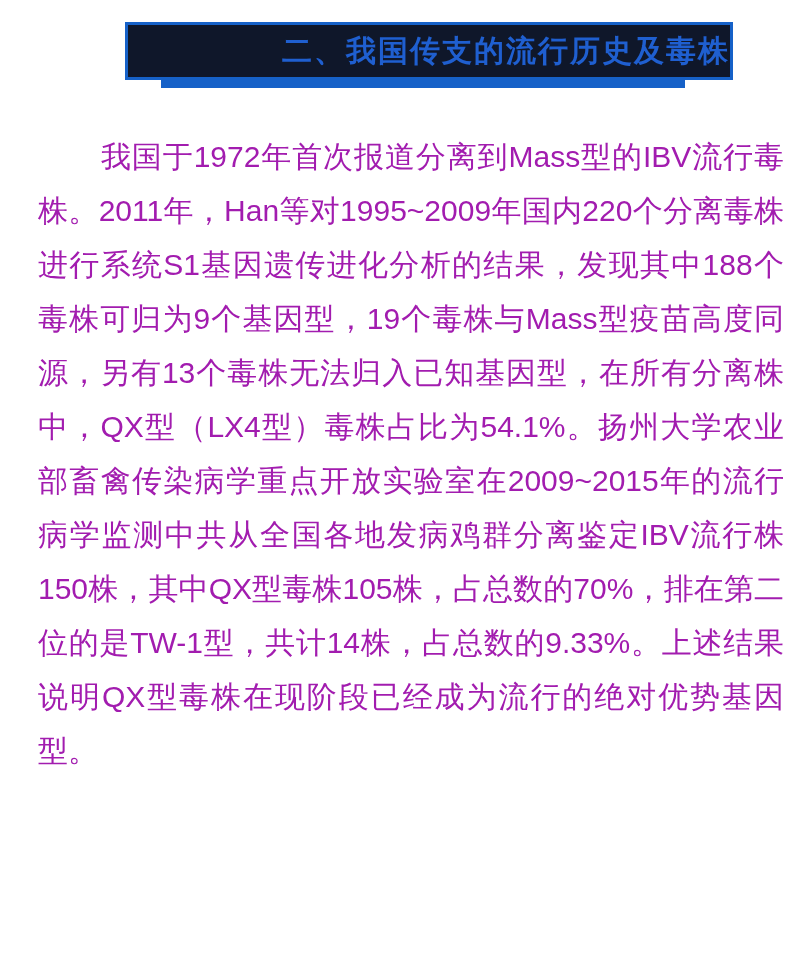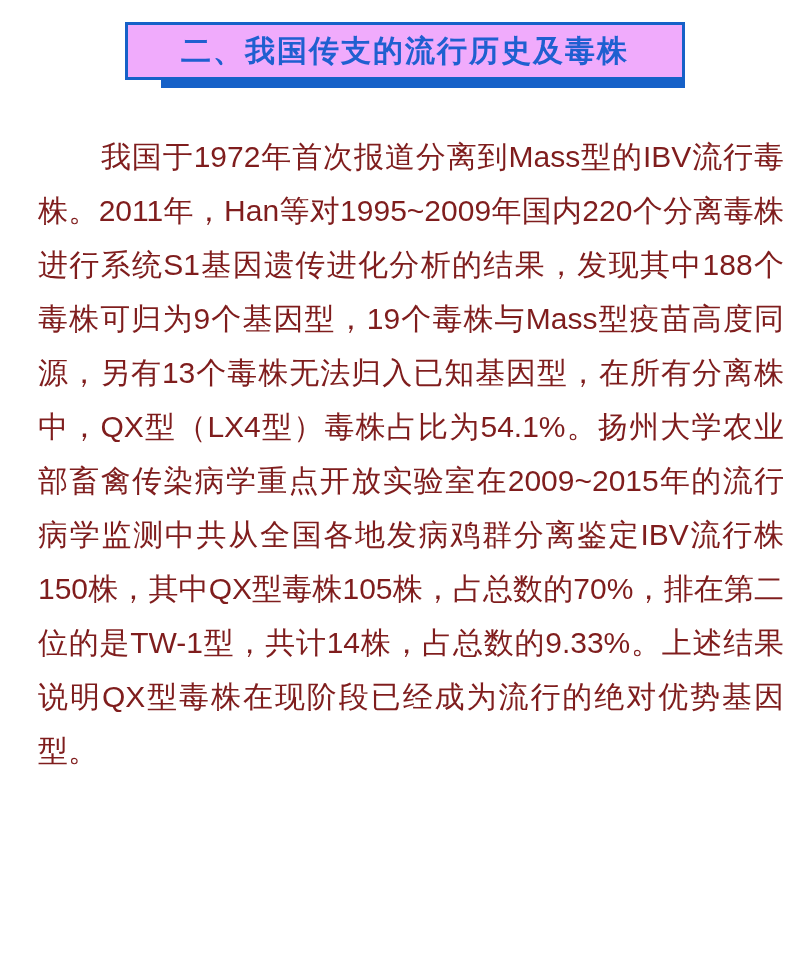--- a/index.html
+++ b/index.html
@@ -22,28 +22,28 @@
   .title-block {
     position: relative;
     margin: 22px auto 0 auto;
     width: 560px;
     height: 82px;
   }
   .title-box {
     position: absolute;
     left: 0;
     top: 0;
-    width: 560px;
+    width: 608px;
     height: 58px;
     border: 3px solid #1661c8;
     box-sizing: border-box;
     display: flex;
     align-items: center;
-    justify-content: center;
-    background: #f0abfc;
+    justify-content: flex-end;
+    background: #0f172a;
     z-index: 2;
   }
   .title-text {
     color: #1f5fd0;
     font-size: 30px;
     font-weight: bold;
     letter-spacing: 2px;
     line-height: 1;
     white-space: nowrap;
   }
@@ -53,21 +53,21 @@
     top: 52px;
     width: 524px;
     height: 14px;
     background: #1661c8;
     z-index: 1;
   }
   .body-text {
     margin: 26px 26px 0 38px;
     font-size: 30px;
     line-height: 1.80;
-    color: #7f1d1d;
+    color: #a21caf;
     text-align: justify;
     text-justify: inter-ideograph;
     letter-spacing: 0px;
   }
   .body-text .indent {
     display: inline-block;
     width: 62px;
   }
 </style>
 </head>

